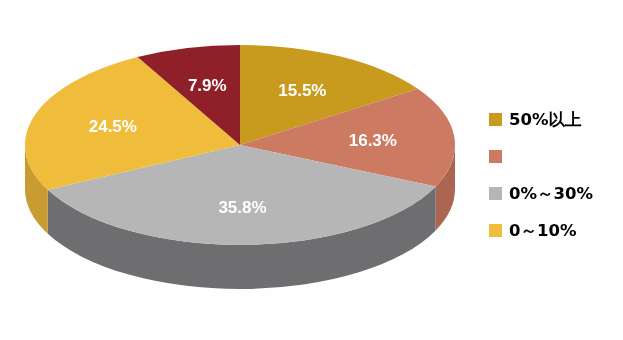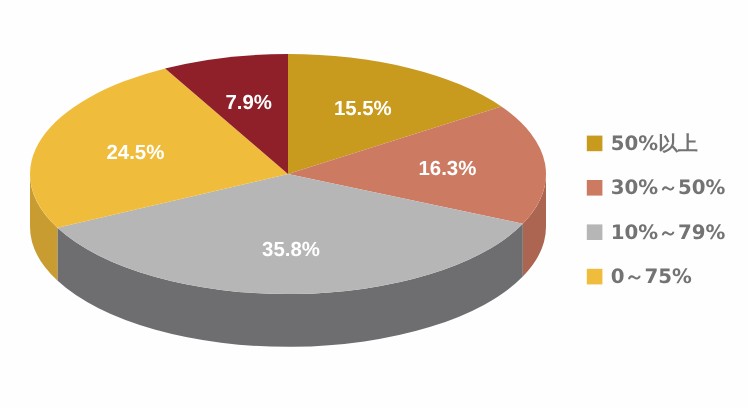--- a/index.html
+++ b/index.html
@@ -46,21 +46,21 @@
   }
   .legend-swatch {
     width: 13px;
     height: 13px;
     flex: 0 0 13px;
     margin-right: 7px;
   }
   .legend-label {
     font-size: 16.5px;
     font-weight: bold;
-    color: #737373;
+    color: #000000;
     font-family: "DejaVu Sans", "Liberation Sans", sans-serif;
     letter-spacing: 0px;
     white-space: nowrap;
   }
 </style>
 </head>
 <body>
 
 <div id="chart-root">
 
@@ -94,25 +94,24 @@
       </g>
   </svg>
 
   <div id="legend">
     <div class="legend-row">
       <span class="legend-swatch" style="background: rgb(200, 154, 30);"></span>
       <span class="legend-label">50%以上</span>
     </div>
     <div class="legend-row">
       <span class="legend-swatch" style="background: rgb(205, 122, 98);"></span>
-      <span class="legend-label">30%～50%</span>
     </div>
     <div class="legend-row">
       <span class="legend-swatch" style="background: rgb(182, 182, 182);"></span>
-      <span class="legend-label">10%～79%</span>
+      <span class="legend-label">0%～30%</span>
     </div>
     <div class="legend-row">
       <span class="legend-swatch" style="background: rgb(240, 188, 60);"></span>
-      <span class="legend-label">0～75%</span>
+      <span class="legend-label">0～10%</span>
     </div>
   </div>
 
 </div>
 
 </body></html>

